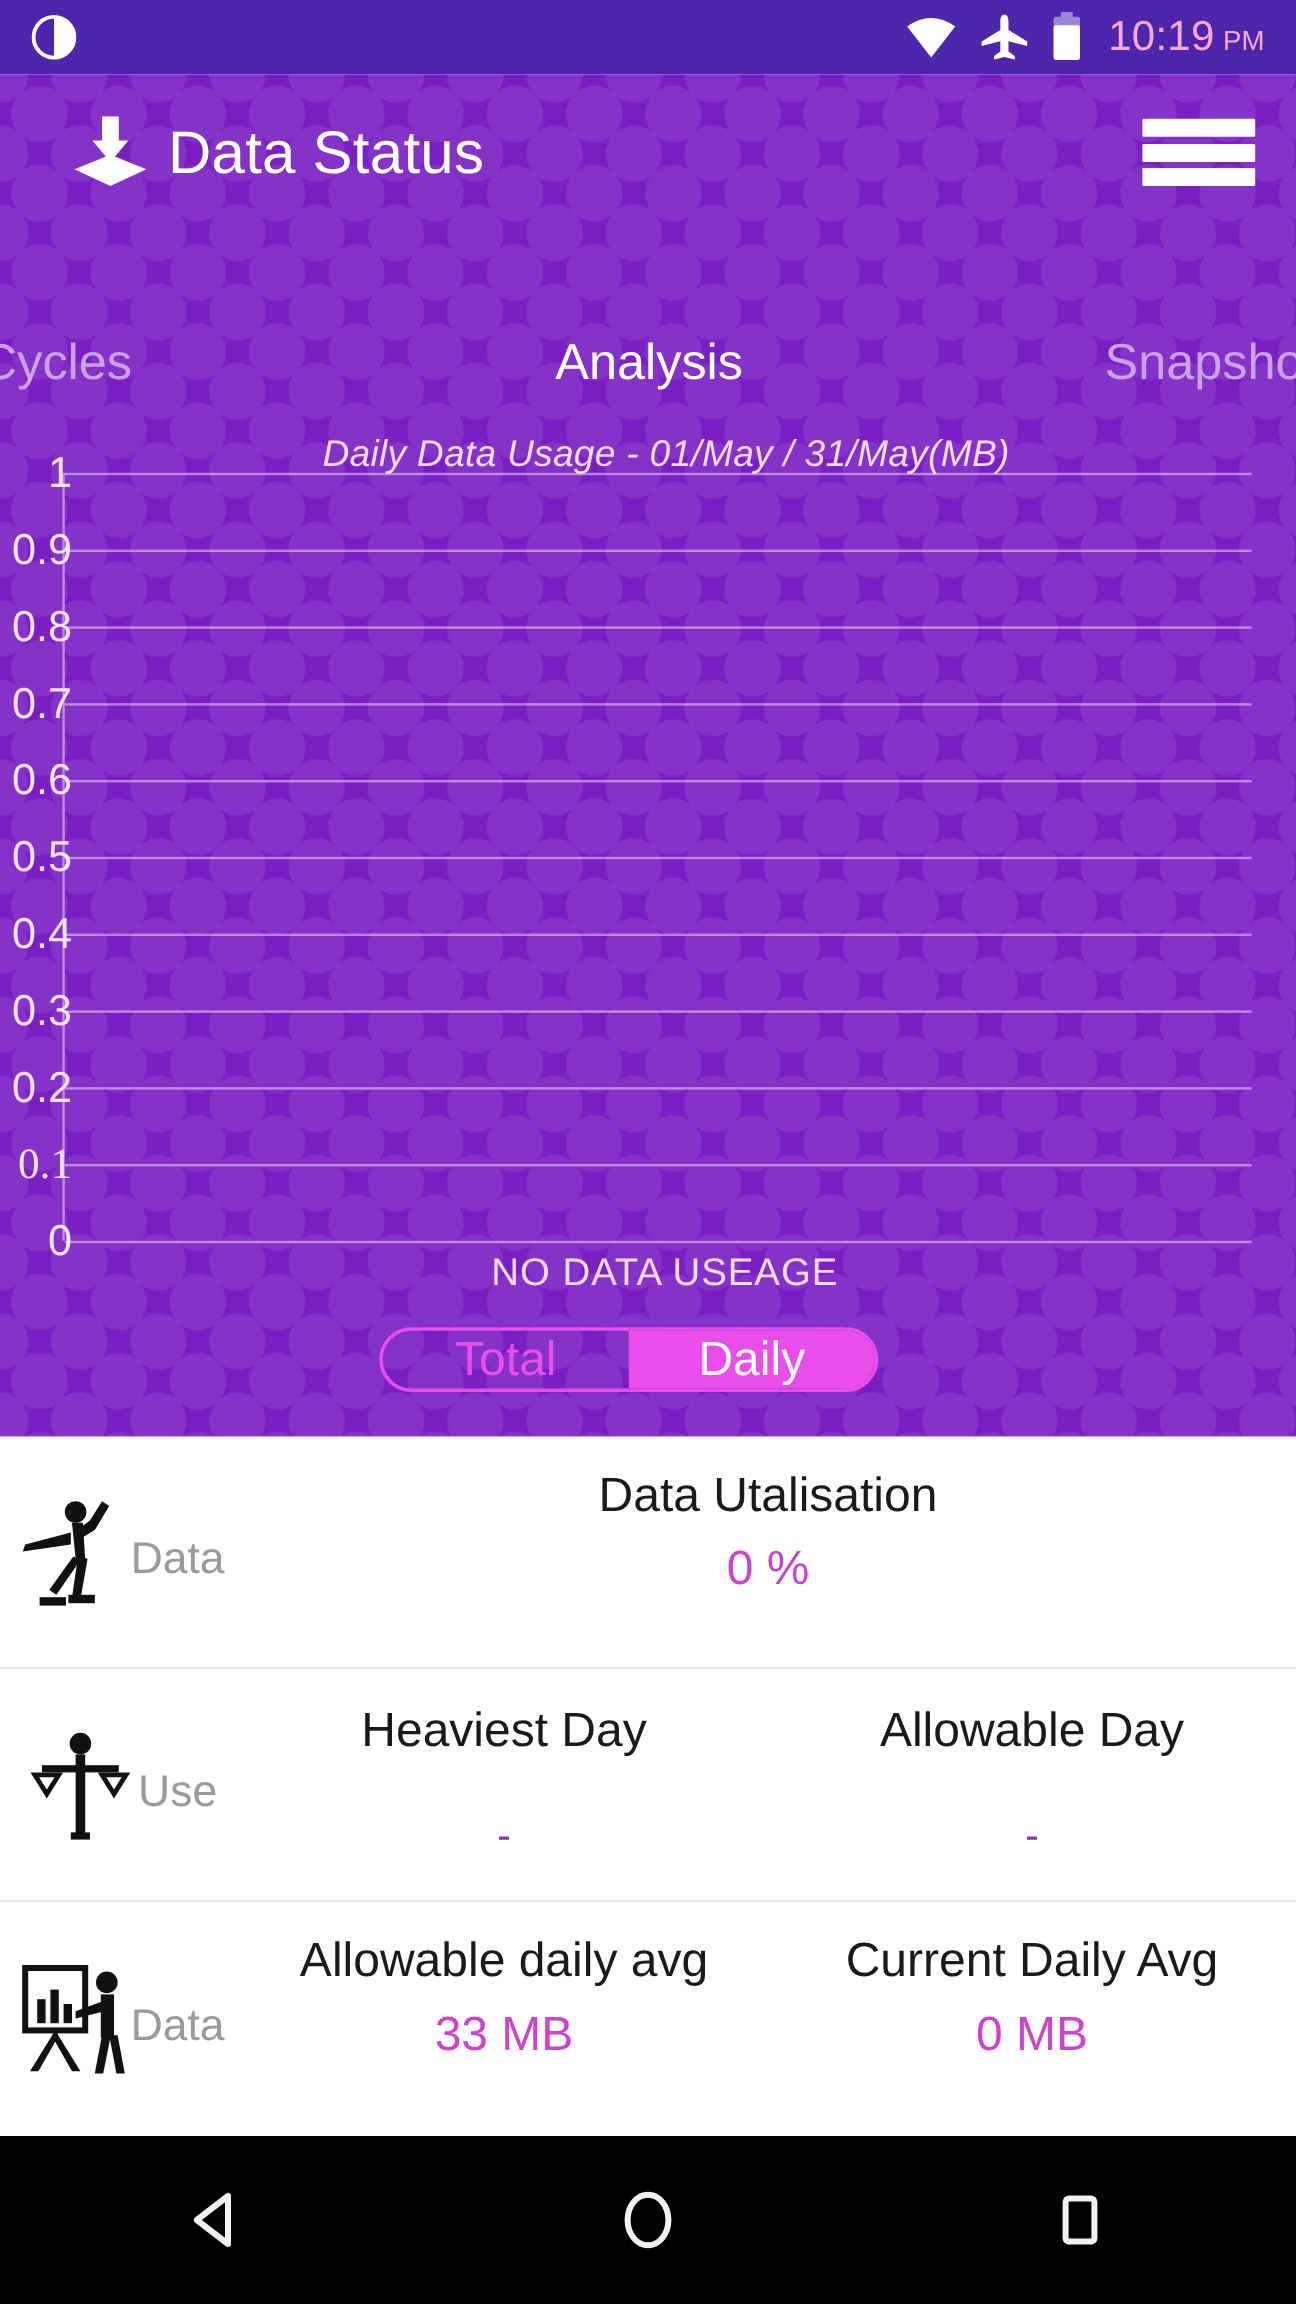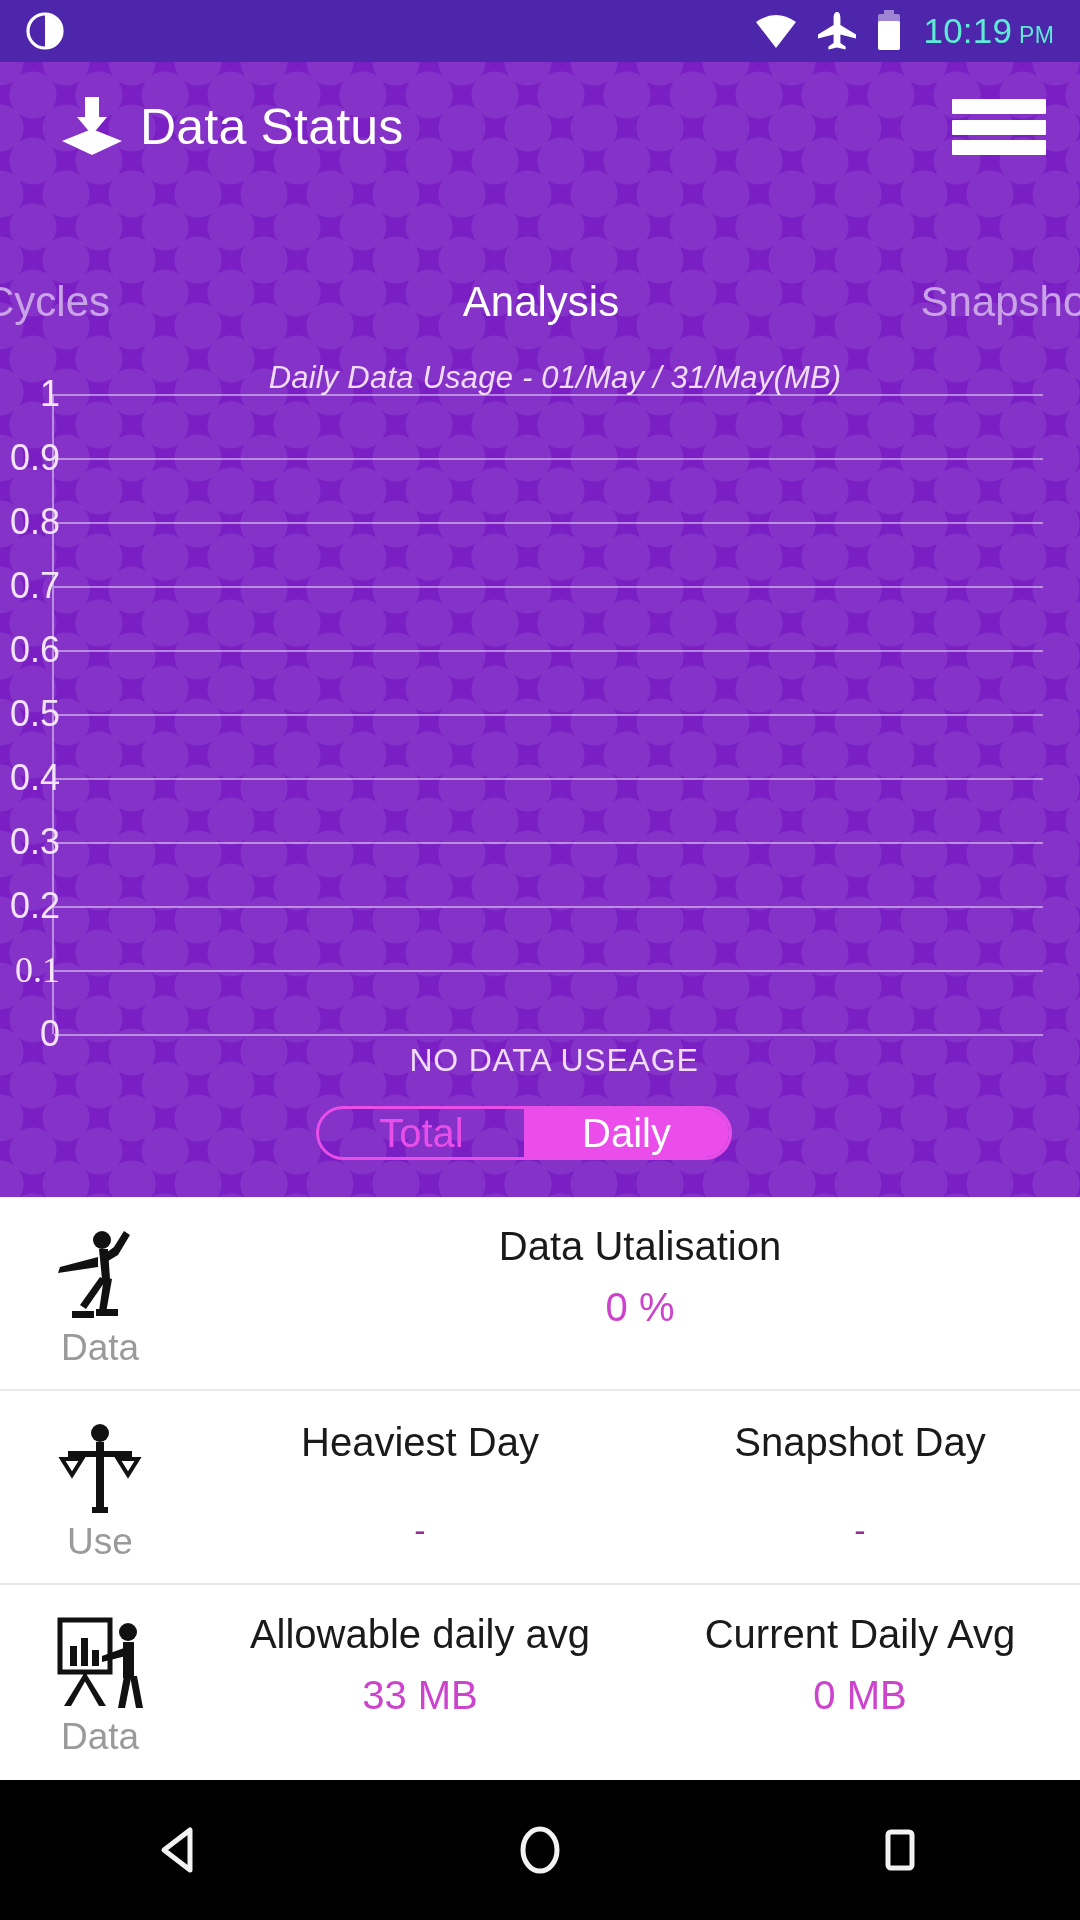--- a/index.html
+++ b/index.html
@@ -17,21 +17,21 @@
     background:#4d26ac;
     display:flex; align-items:center; justify-content:space-between;
     padding:0 26px 0 26px;
   }
   .sb-left{ display:flex; align-items:center; gap:14px; }
   .sb-right{ display:flex; align-items:center; gap:18px; }
   .moon-icon{ width:38px; height:38px; position:relative; }
   .moon-icon svg{ display:block; }
   .wifi-icon svg, .plane-icon svg, .batt-icon svg{ display:block; }
   .sb-time{
-    color:#5eead4; font-size:35px; font-weight:400; letter-spacing:.2px;
+    color:#f9a8d4; font-size:35px; font-weight:400; letter-spacing:.2px;
     display:flex; align-items:baseline; gap:7px; margin-left:4px;
   }
   .sb-ampm{ font-size:23px; font-weight:400; }
 
   
   #purple-area{
     position:absolute; left:0; top:62px; width:1080px; height:1317px;
     background-color:#7a1fc4;
     background-image:
       radial-gradient(circle at 0 0,     rgba(255,255,255,.085) 23px, rgba(255,255,255,0) 24px),
@@ -120,21 +120,21 @@
   #cards{
     position:absolute; left:0; top:1197px; width:1080px; height:583px;
     background:#ffffff;
   }
   .card-row{
     position:relative; height:194px; display:flex; align-items:stretch;
     border-bottom:2px solid #e8e8e8;
   }
   .card-row:last-child{ border-bottom:none; }
   .card-icon-cell{
-    flex:0 0 200px; display:flex; flex-direction:column;
+    flex:0 0 200px; display:flex; flex-direction:row;
     align-items:center; justify-content:center; padding-top:6px;
   }
   .card-icon{ width:96px; height:98px; display:block; }
   .card-icon-label{
     color:#9a9a9a; font-size:37px; margin-top:4px; line-height:1;
   }
   .card-cell{
     flex:1 1 0; display:flex; flex-direction:column;
     align-items:center; padding-top:26px;
   }
@@ -293,21 +293,21 @@
           <rect x="40" y="86" width="16" height="6" fill="#111"></rect>
         </svg>
       </span>
       <span class="card-icon-label">Use</span>
     </div>
     <div class="card-cell">
       <span class="card-cell-title">Heaviest Day</span>
       <span class="card-cell-value dash">-</span>
     </div>
     <div class="card-cell">
-      <span class="card-cell-title">Snapshot Day</span>
+      <span class="card-cell-title">Allowable Day</span>
       <span class="card-cell-value dash">-</span>
     </div>
   </div>
 
   <div class="card-row">
     <div class="card-icon-cell">
       <span class="card-icon">
         <svg width="96" height="98" viewBox="0 0 96 98">
           <rect x="8" y="4" width="50" height="52" fill="none" stroke="#111" stroke-width="5"></rect>
           <rect x="18" y="30" width="7" height="20" fill="#111"></rect>

